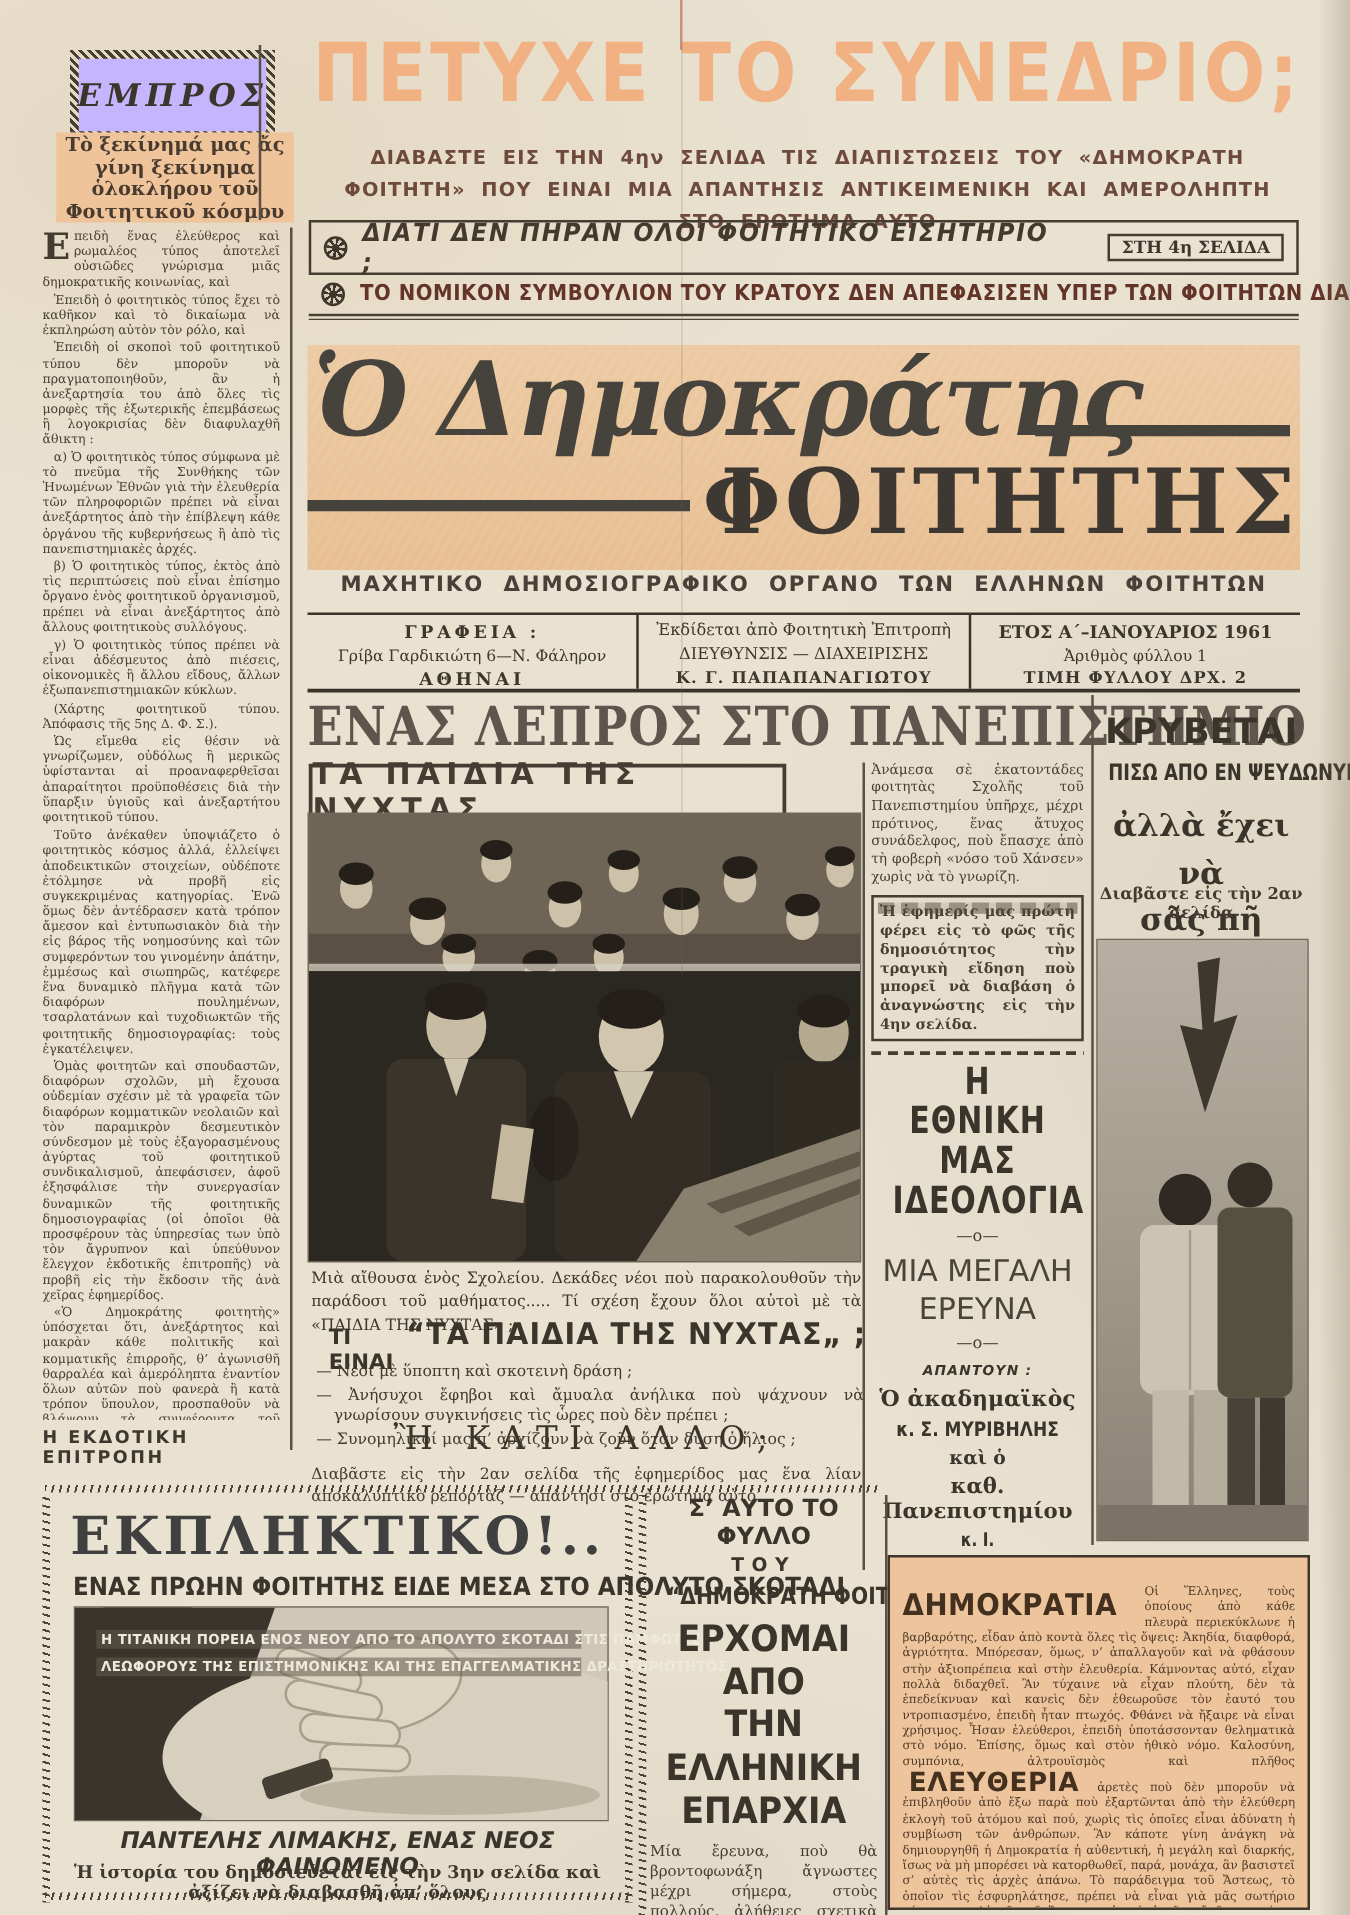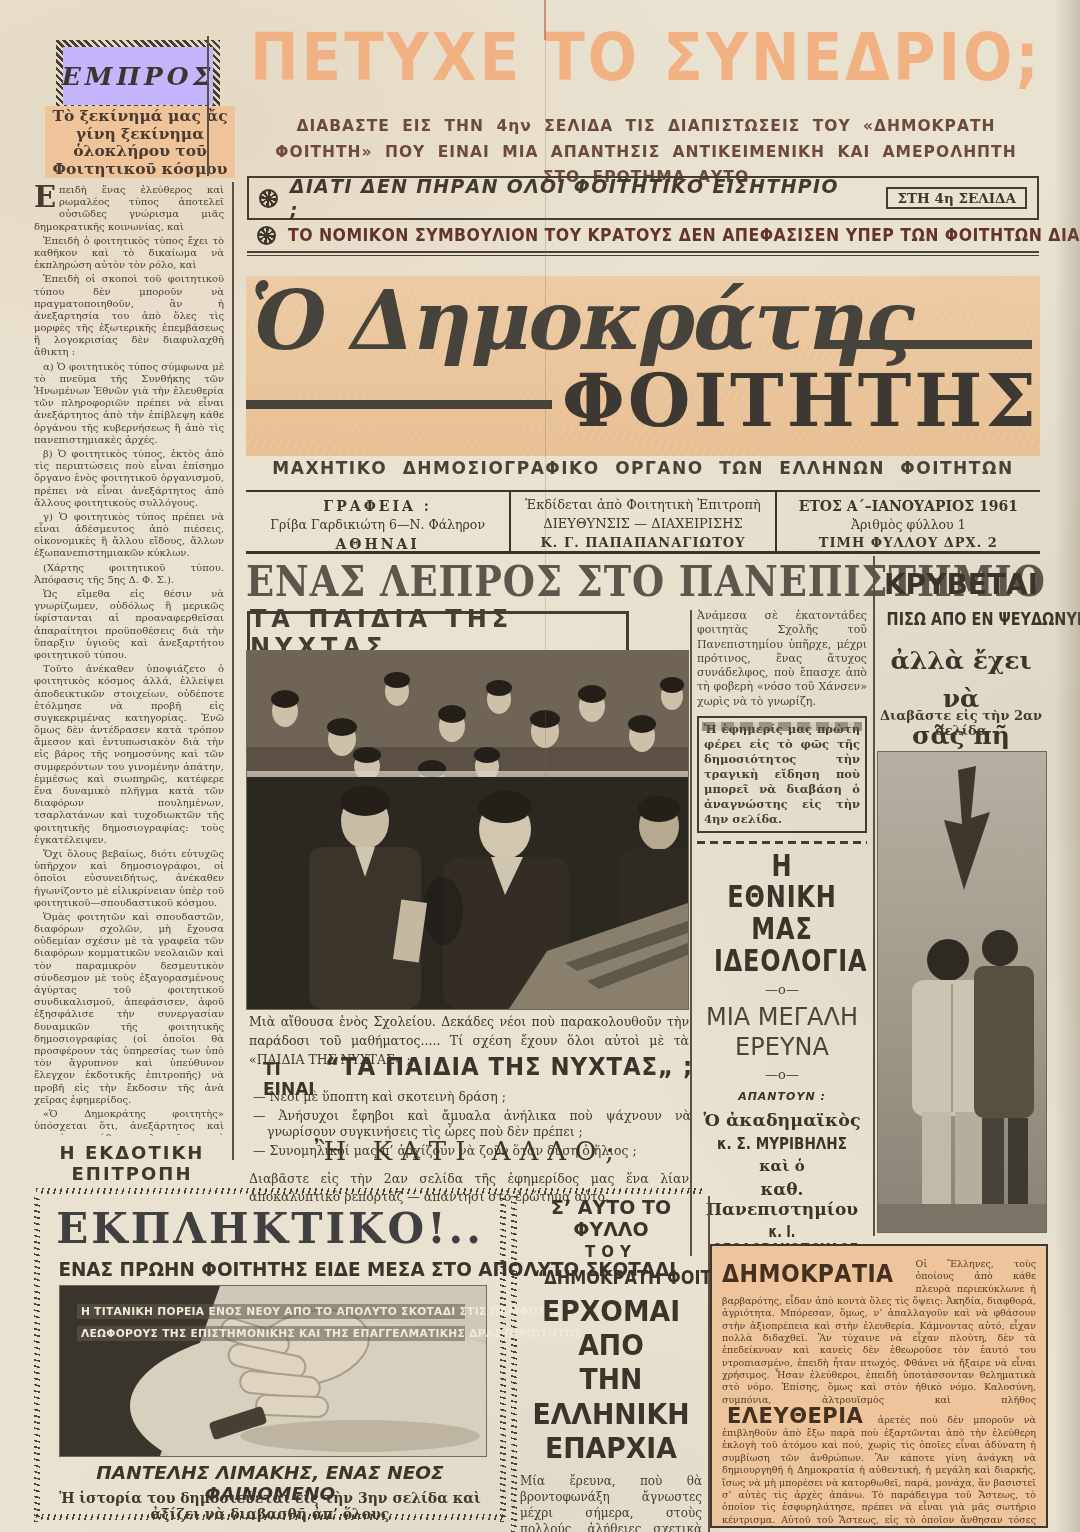--- a/index.html
+++ b/index.html
@@ -19,22 +19,22 @@
     background:#c4b5fd;display:flex;align-items:center;justify-content:center;}
   .empros span{font-weight:bold;font-style:italic;font-size:25px;letter-spacing:4px;color:#3c352c;}
   .slogan{left:45px;top:106px;width:190px;height:72px;background:#efc49a;
     display:flex;align-items:center;justify-content:center;text-align:center;
     font-weight:bold;font-size:15.5px;line-height:1.13;color:#4a3b30;padding:2px;box-sizing:border-box;}
   .editorial{left:34px;top:184px;width:190px;height:952px;overflow:hidden;
     font-size:10px;line-height:1.22;text-align:justify;color:#4a4035;}
   .editorial p{margin:0 0 2px 0;text-indent:9px;}
   .editorial p.first{text-indent:0;}
   .dropcap{float:left;font-size:29px;font-weight:bold;line-height:.85;margin:1px 3px 0 0;color:#453c30;}
-  .ed-sig{left:34px;top:1142px;width:196px;text-align:center;font-weight:bold;
-    font-size:18px;letter-spacing:2px;color:#3f382e;font-family:"DejaVu Sans","Liberation Sans",sans-serif;}
+  .ed-sig{left:34px;top:1142px;width:196px;font-weight:bold;
+    font-size:14px;letter-spacing:2px;color:#3f382e;font-family:"DejaVu Sans","Liberation Sans",sans-serif;}
   .vr{background:#5a5043;}
   .vr-mini{left:207px;top:36px;width:2px;height:140px;}
   .vr-left{left:232px;top:182px;width:2px;height:978px;}
 
   
   .headline{left:250px;top:20px;width:800px;font-weight:bold;font-size:58px;letter-spacing:3px;
     color:#f2b183;white-space:nowrap;transform:scaleY(1.12);transform-origin:top left;}
   .subhead{left:266px;top:114px;width:760px;text-align:center;font-weight:bold;font-size:15.5px;
     letter-spacing:1px;word-spacing:6px;line-height:1.65;color:#6e4a3c;}
 
@@ -165,21 +165,21 @@
   .mb-1{font-weight:bold;font-size:19px;font-family:"DejaVu Sans","Liberation Sans",sans-serif;}
   .mb-2{font-weight:bold;font-size:15px;letter-spacing:6px;margin-top:3px;
     font-family:"DejaVu Sans","Liberation Sans",sans-serif;}
   .mb-3{font-weight:bold;font-size:19px;margin-top:5px;white-space:nowrap;
     font-family:"DejaVu Sans","Liberation Sans",sans-serif;transform:scaleX(.85);transform-origin:center;}
   .mb-4{font-weight:bold;font-size:29px;line-height:1.18;margin-top:6px;
     font-family:"DejaVu Sans","Liberation Sans",sans-serif;transform:scaleX(.92);transform-origin:center;}
   .mb-p{font-size:12px;line-height:1.32;text-align:justify;margin-top:9px;color:#453d32;}
 
   .dimo{left:710px;top:1244px;width:338px;height:284px;background:#eec49c;border:2.5px solid #3f372c;
-    box-sizing:border-box;padding:12px 10px;font-size:9.5px;line-height:1.3;text-align:justify;
+    box-sizing:border-box;padding:22px 10px;font-size:9.5px;line-height:1.3;text-align:justify;
     color:#4f3b2a;overflow:hidden;}
   .dimo-w1{float:left;font-weight:bold;font-size:24px;letter-spacing:.5px;margin:1px 7px 0 0;color:#44301f;
     font-family:"DejaVu Sans","Liberation Sans",sans-serif;transform:scaleX(.92);transform-origin:left;}
   .dimo-w2{font-weight:bold;font-size:21px;letter-spacing:.5px;padding:0 5px;color:#44301f;line-height:1;
     font-family:"DejaVu Sans","Liberation Sans",sans-serif;}
 
   .crease{left:544px;top:0;width:2px;height:40px;background:rgba(170,80,60,.55);}
   .crease-long{left:545px;top:40px;width:1px;height:740px;background:rgba(120,105,85,.25);}
   .edge{right:0;top:0;width:26px;height:1532px;
     background:linear-gradient(90deg,transparent,rgba(120,108,88,.28));}
@@ -197,21 +197,20 @@
 <div class="abs editorial">
   <p class="first"><span class="dropcap">Ε</span><span>πειδὴ ἕνας ἐλεύθερος καὶ ρωμαλέος τύπος ἀποτελεῖ οὐσιῶδες γνώρισμα μιᾶς δημοκρατικῆς κοινωνίας, καὶ</span></p>
   <p>Ἐπειδὴ ὁ φοιτητικὸς τύπος ἔχει τὸ καθῆκον καὶ τὸ δικαίωμα νὰ ἐκπληρώση αὐτὸν τὸν ρόλο, καὶ</p>
   <p>Ἐπειδὴ οἱ σκοποὶ τοῦ φοιτητικοῦ τύπου δὲν μποροῦν νὰ πραγματοποιηθοῦν, ἂν ἡ ἀνεξαρτησία του ἀπὸ ὅλες τὶς μορφὲς τῆς ἐξωτερικῆς ἐπεμβάσεως ἢ λογοκρισίας δὲν διαφυλαχθῆ ἄθικτη :</p>
   <p>α) Ὁ φοιτητικὸς τύπος σύμφωνα μὲ τὸ πνεῦμα τῆς Συνθήκης τῶν Ἡνωμένων Ἐθνῶν γιὰ τὴν ἐλευθερία τῶν πληροφοριῶν πρέπει νὰ εἶναι ἀνεξάρτητος ἀπὸ τὴν ἐπίβλεψη κάθε ὀργάνου τῆς κυβερνήσεως ἢ ἀπὸ τὶς πανεπιστημιακὲς ἀρχές.</p>
   <p>β) Ὁ φοιτητικὸς τύπος, ἐκτὸς ἀπὸ τὶς περιπτώσεις ποὺ εἶναι ἐπίσημο ὄργανο ἑνὸς φοιτητικοῦ ὀργανισμοῦ, πρέπει νὰ εἶναι ἀνεξάρτητος ἀπὸ ἄλλους φοιτητικοὺς συλλόγους.</p>
   <p>γ) Ὁ φοιτητικὸς τύπος πρέπει νὰ εἶναι ἀδέσμευτος ἀπὸ πιέσεις, οἰκονομικὲς ἢ ἄλλου εἴδους, ἄλλων ἐξωπανεπιστημιακῶν κύκλων.</p>
   <p>(Χάρτης φοιτητικοῦ τύπου. Ἀπόφασις τῆς 5ης Δ. Φ. Σ.).</p>
   <p>Ὡς εἴμεθα εἰς θέσιν νὰ γνωρίζωμεν, οὐδόλως ἢ μερικῶς ὑφίστανται αἱ προαναφερθεῖσαι ἀπαραίτητοι προϋποθέσεις διὰ τὴν ὕπαρξιν ὑγιοῦς καὶ ἀνεξαρτήτου φοιτητικοῦ τύπου.</p>
   <p>Τοῦτο ἀνέκαθεν ὑποψιάζετο ὁ φοιτητικὸς κόσμος ἀλλά, ἐλλείψει ἀποδεικτικῶν στοιχείων, οὐδέποτε ἐτόλμησε νὰ προβῆ εἰς συγκεκριμένας κατηγορίας. Ἐνῶ ὅμως δὲν ἀντέδρασεν κατὰ τρόπον ἄμεσον καὶ ἐντυπωσιακὸν διὰ τὴν εἰς βάρος τῆς νοημοσύνης καὶ τῶν συμφερόντων του γινομένην ἀπάτην, ἐμμέσως καὶ σιωπηρῶς, κατέφερε ἕνα δυναμικὸ πλῆγμα κατὰ τῶν διαφόρων πουλημένων, τσαρλατάνων καὶ τυχοδιωκτῶν τῆς φοιτητικῆς δημοσιογραφίας: τοὺς ἐγκατέλειψεν.</p>
-  <p>Ὄχι ὅλους βεβαίως, διότι εὐτυχῶς ὑπῆρχον καὶ δημοσιογράφοι, οἱ ὁποῖοι εὐσυνειδήτως, ἀνέκαθεν ἠγωνίζοντο μὲ εἰλικρίνειαν ὑπὲρ τοῦ φοιτητικοῦ—σπουδαστικοῦ κόσμου.</p>
   <p>Ὁμὰς φοιτητῶν καὶ σπουδαστῶν, διαφόρων σχολῶν, μὴ ἔχουσα οὐδεμίαν σχέσιν μὲ τὰ γραφεῖα τῶν διαφόρων κομματικῶν νεολαιῶν καὶ τὸν παραμικρὸν δεσμευτικὸν σύνδεσμον μὲ τοὺς ἐξαγορασμένους ἀγύρτας τοῦ φοιτητικοῦ συνδικαλισμοῦ, ἀπεφάσισεν, ἀφοῦ ἐξησφάλισε τὴν συνεργασίαν δυναμικῶν τῆς φοιτητικῆς δημοσιογραφίας (οἱ ὁποῖοι θὰ προσφέρουν τὰς ὑπηρεσίας των ὑπὸ τὸν ἄγρυπνον καὶ ὑπεύθυνον ἔλεγχον ἐκδοτικῆς ἐπιτροπῆς) νὰ προβῆ εἰς τὴν ἔκδοσιν τῆς ἀνὰ χεῖρας ἐφημερίδος.</p>
   <p>«Ὁ Δημοκράτης φοιτητὴς» ὑπόσχεται ὅτι, ἀνεξάρτητος καὶ μακρὰν κάθε πολιτικῆς καὶ κομματικῆς ἐπιρροῆς, θ’ ἀγωνισθῆ θαρραλέα καὶ ἀμερόληπτα ἐναντίον ὅλων αὐτῶν ποὺ φανερὰ ἢ κατὰ τρόπον ὕπουλον, προσπαθοῦν νὰ βλάψουν τὰ συμφέροντα τοῦ φοιτητικοῦ κόσμου καὶ νὰ καταπατήσουν τὰ δημοκρατικά του δικαιώματα.</p>
 
 </div>
 <div class="abs ed-sig">Η ΕΚΔΟΤΙΚΗ ΕΠΙΤΡΟΠΗ</div>
 
 <div class="abs vr vr-mini"></div>
 <div class="abs vr vr-left"></div>
 
 <div class="abs headline sans">ΠΕΤΥΧΕ ΤΟ ΣΥΝΕΔΡΙΟ;</div>

